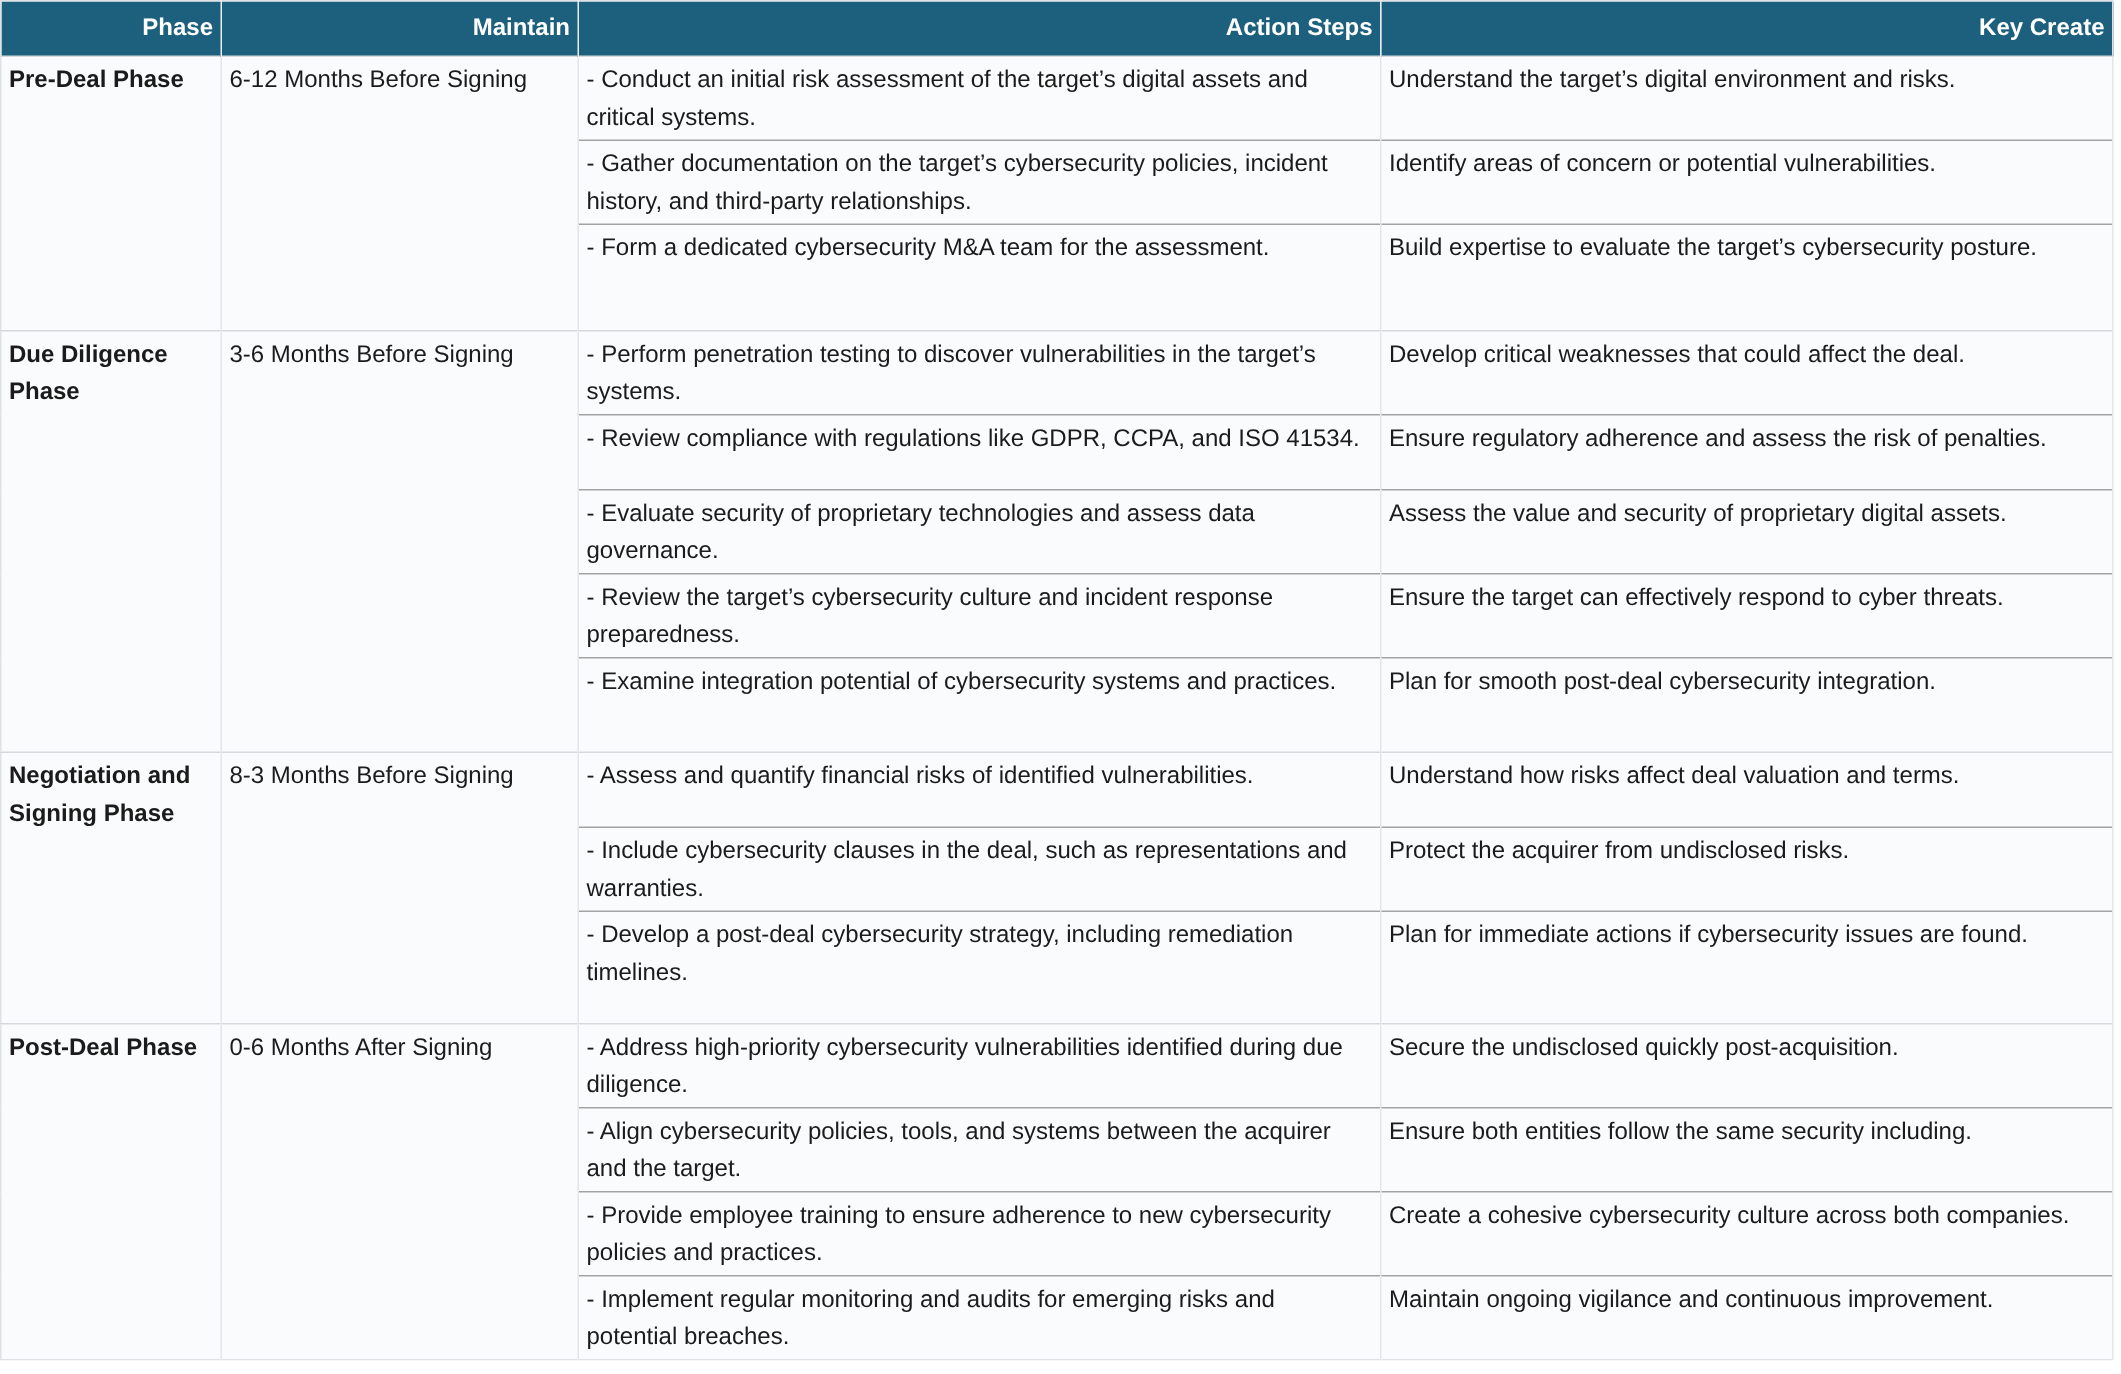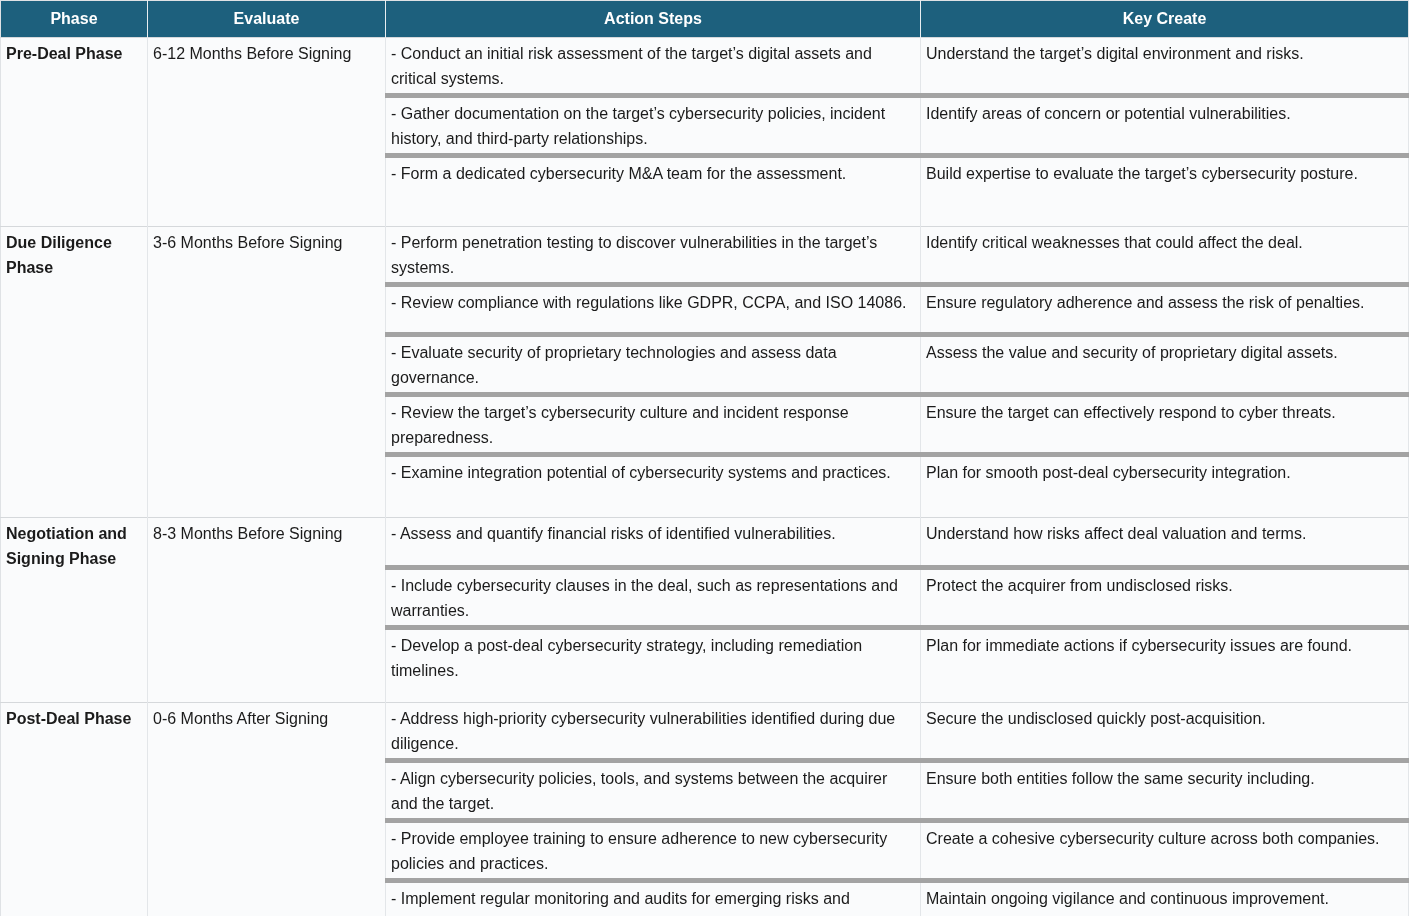--- a/index.html
+++ b/index.html
@@ -20,60 +20,60 @@
   col.c-phase    { width: 147px; }
   col.c-timeline { width: 238px; }
   col.c-action   { width: 535px; }
   col.c-goal     { width: 488px; }
 
   thead th {
     background: #1d607d;
     color: #ffffff;
     font-weight: bold;
     font-size: 16px;
-    text-align: center;
+    text-align: right;
     vertical-align: middle;
     height: 31px;
     padding: 2px 5px 3px 5px;
     border-right: 1px solid #e8eef1;
   }
   thead th:last-child { border-right: none; }
 
   tbody td {
     vertical-align: top;
     font-size: 16px;
     line-height: 25px;
     padding: 3px 6px 2px 5px;
     background: #fafbfc;
     border-right: 1px solid #e3e6e9;
   }
   tbody td:last-child { border-right: 1px solid #e3e6e9; }
 
   
-  tbody tr.sub td { border-top: 5px solid #a3a3a3; }
+  tbody tr.sub td { border-top: 1px solid #a3a3a3; }
 
   
   tbody tr.group-start td { border-top: 1px solid #d5d8db; }
 
   tbody td.phase { font-weight: bold; margin-left: 42px; }
 </style>
 </head>
 <body>
 
 <table class="phases">
   <colgroup>
     <col class="c-phase">
       <col class="c-timeline">
       <col class="c-action">
       <col class="c-goal">
   </colgroup>
   <thead>
     <tr>
       <th>Phase</th>
-      <th>Evaluate</th>
+      <th>Maintain</th>
       <th>Action Steps</th>
       <th>Key Create</th>
     </tr>
   </thead>
   <tbody>
 
     <tr class="group-start" style="height:54px">
       <td class="phase" rowspan="3">Pre-Deal Phase</td>
       <td class="timeline" rowspan="3">6-12 Months Before Signing</td>
       <td class="action">- Conduct an initial risk assessment of the target’s digital assets and critical systems.</td>
@@ -85,24 +85,24 @@
     </tr>
     <tr class="sub" style="height:71px">
       <td class="action">- Form a dedicated cybersecurity M&amp;A team for the assessment.</td>
       <td class="goal">Build expertise to evaluate the target’s cybersecurity posture.</td>
     </tr>
 
     <tr class="group-start" style="height:52px">
       <td class="phase" rowspan="5">Due Diligence Phase</td>
       <td class="timeline" rowspan="5">3-6 Months Before Signing</td>
       <td class="action">- Perform penetration testing to discover vulnerabilities in the target’s systems.</td>
-      <td class="goal">Identify critical weaknesses that could affect the deal.</td>
+      <td class="goal">Develop critical weaknesses that could affect the deal.</td>
     </tr>
     <tr class="sub" style="height:50px">
-      <td class="action">- Review compliance with regulations like GDPR, CCPA, and ISO 14086.</td>
+      <td class="action">- Review compliance with regulations like GDPR, CCPA, and ISO 41534.</td>
       <td class="goal">Ensure regulatory adherence and assess the risk of penalties.</td>
     </tr>
     <tr class="sub" style="height:50px">
       <td class="action">- Evaluate security of proprietary technologies and assess data governance.</td>
       <td class="goal">Assess the value and security of proprietary digital assets.</td>
     </tr>
     <tr class="sub" style="height:50px">
       <td class="action">- Review the target’s cybersecurity culture and incident response preparedness.</td>
       <td class="goal">Ensure the target can effectively respond to cyber threats.</td>
     </tr>

